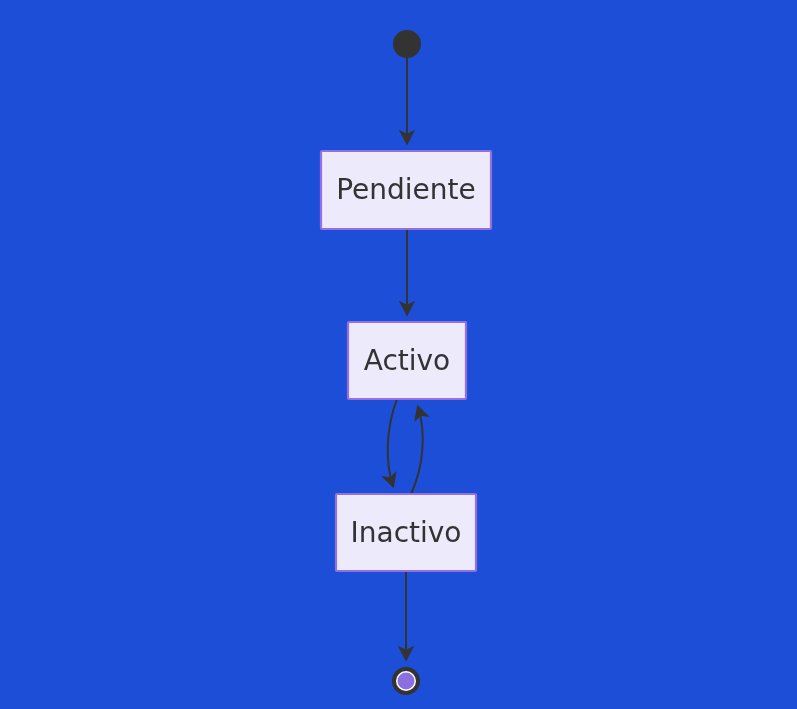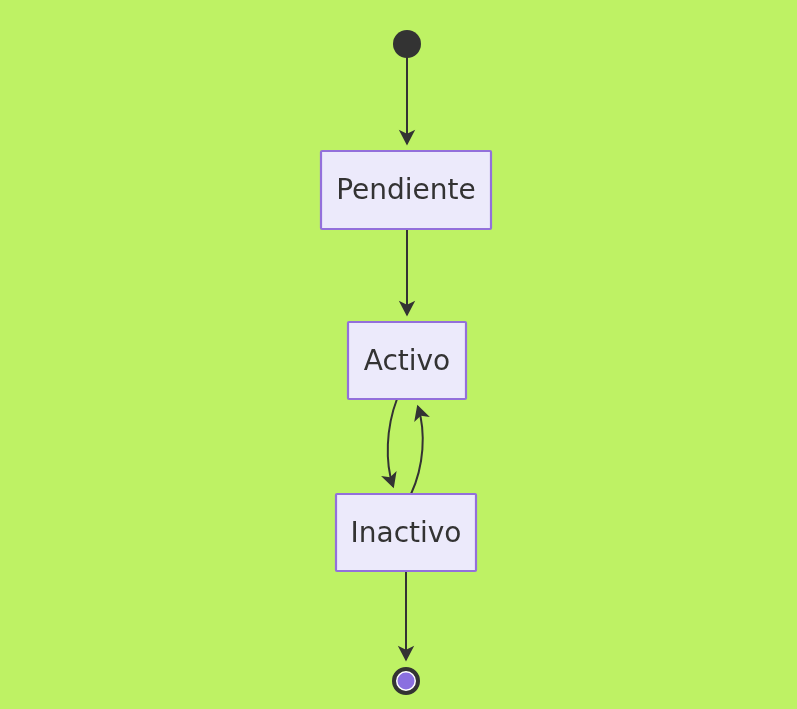--- a/index.html
+++ b/index.html
@@ -7,21 +7,21 @@
     padding: 0;
     background: #ffffff;
   }
   body {
     font-family: "DejaVu Sans", "Liberation Sans", sans-serif;
   }
   #diagram-root {
     position: relative;
     width: 797px;
     height: 709px;
-    background: #bef264;
+    background: #1d4ed8;
     overflow: hidden;
   }
   #diagram-svg {
     position: absolute;
     left: 0;
     top: 0;
     width: 797px;
     height: 709px;
     display: block;
   }

